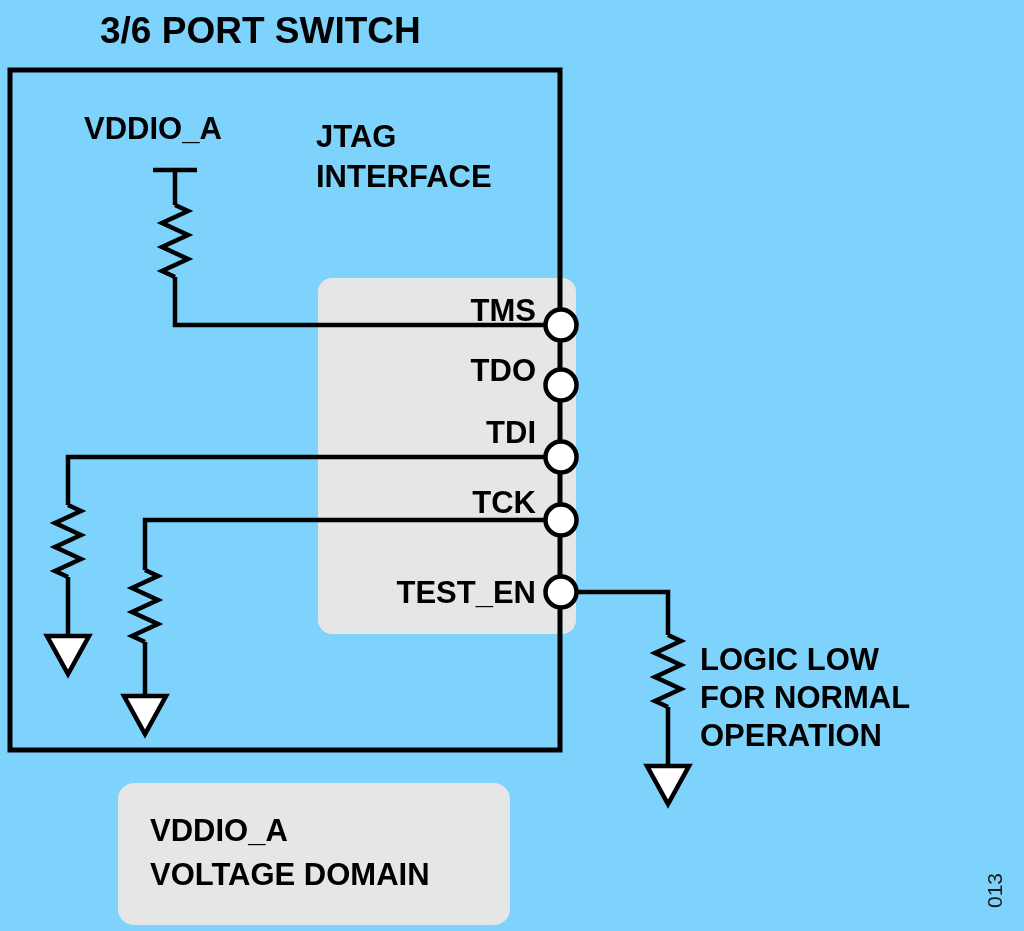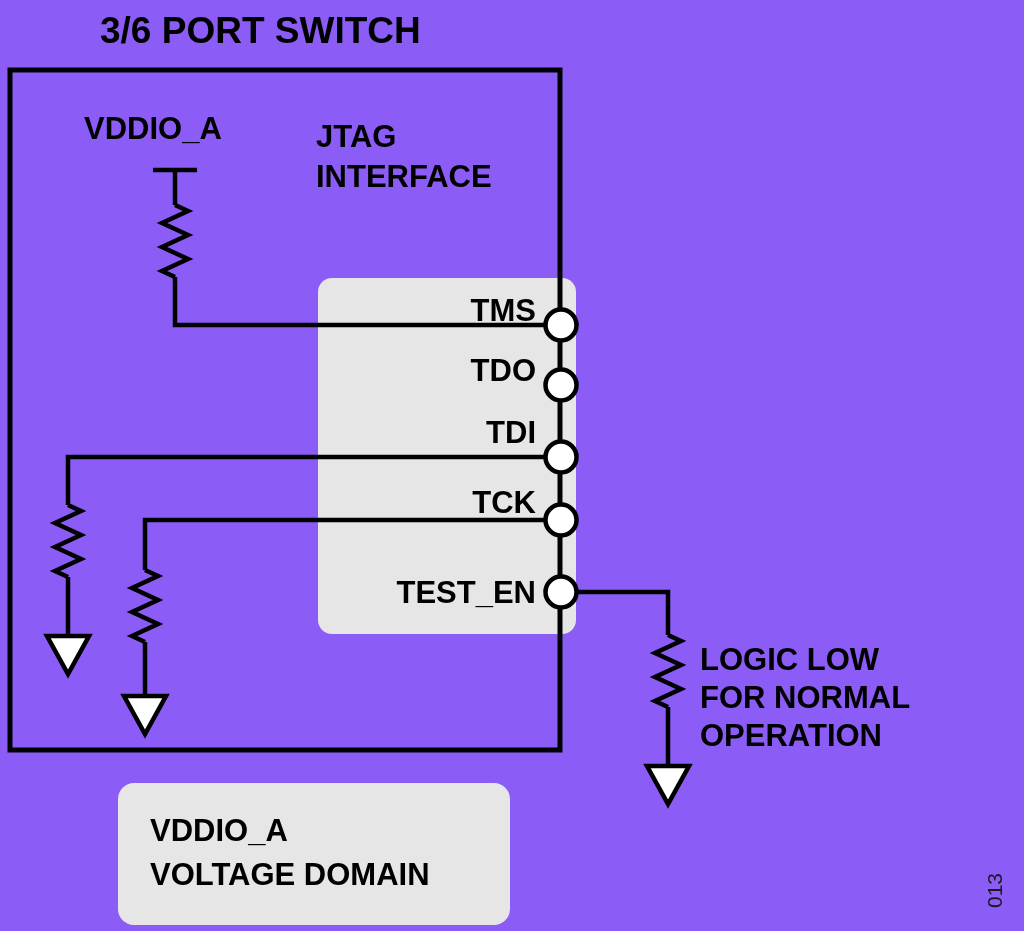--- a/index.html
+++ b/index.html
@@ -7,21 +7,21 @@
     padding: 0;
     background: #ffffff;
     width: 1024px;
     height: 931px;
     font-family: "Liberation Sans", sans-serif;
   }
   .diagram-wrap {
     position: relative;
     width: 1024px;
     height: 931px;
-    background: #8b5cf6;
+    background: #7dd3fc;
   }
   svg { display: block; }
   .wire {
     stroke: #000000;
     stroke-width: 4.5;
     fill: none;
     stroke-linecap: butt;
     stroke-linejoin: miter;
   }
   .chip-outline {

